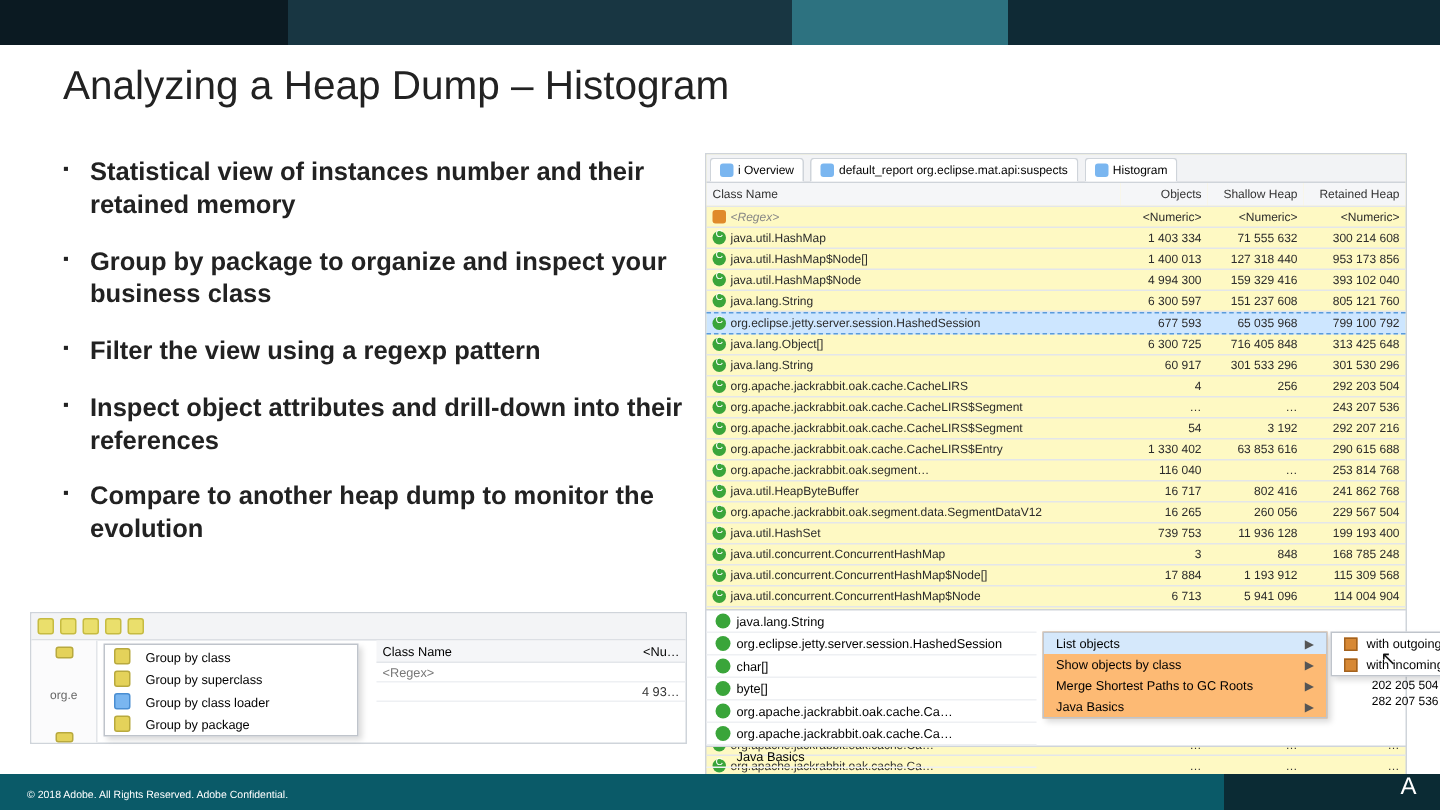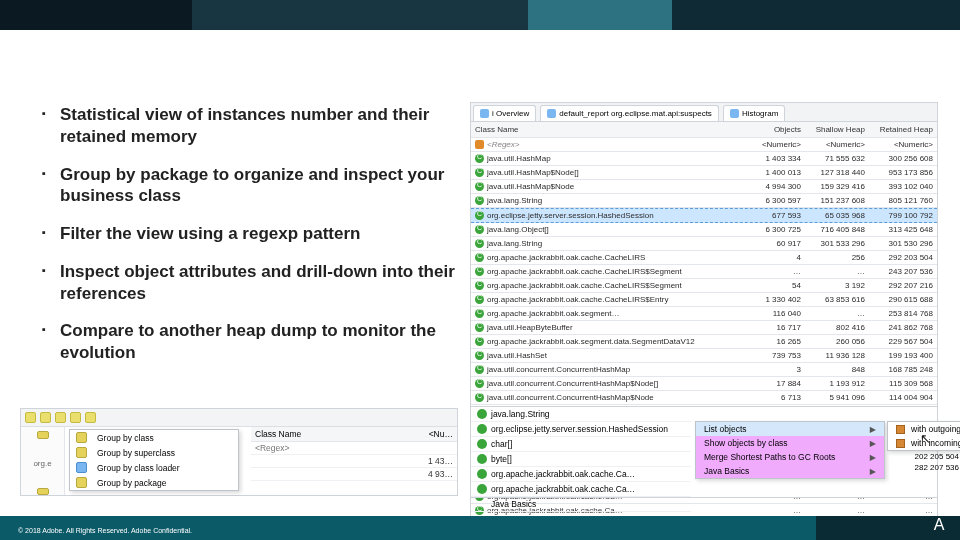--- a/index.html
+++ b/index.html
@@ -9,21 +9,21 @@
   .content-band { position: absolute; top: 30px; left: 0; right: 0; bottom: 24px; background: #fff; }
   .title { position: absolute; top: 42px; left: 42px; font-size: 27px; color: #222; font-weight: 400; }
   .bullets { position: absolute; top: 104px; left: 42px; width: 420px; font-size: 17px; color: #222; }
   .bullets li { list-style: none; position: relative; padding-left: 18px; margin-bottom: 16px; line-height: 1.28; font-weight: bold; }
   .bullets li::before { content: "▪"; position: absolute; left: 0; top: 2px; font-size: 11px; color: #222; }
   .footer { position: absolute; left: 0; right: 0; bottom: 0; height: 24px; background: linear-gradient(to right, #0a5a68 0 85%, #0b2b34 85% 100%); }
   .footer-text { position: absolute; left: 18px; bottom: 6px; font-size: 7px; color: #fff; }
   .adobe-logo { position: absolute; right: 12px; bottom: 6px; width: 18px; height: 18px; color: #fff; font-size: 16px; text-align: center; }
 
   
-  .panel-histogram { position: absolute; top: 102px; left: 470px; width: 468px; background: #ffffff; border: 1px solid #cfd4da; font-size: 8px; }
+  .panel-histogram { position: absolute; top: 102px; left: 470px; width: 468px; background: #fef9c3; border: 1px solid #cfd4da; font-size: 8px; }
   .tabs { display: flex; border-bottom: 1px solid #cfd4da; background: #f2f3f5; }
   .tabs .tab { padding: 3px 6px; margin: 2px 2px 0; background: #fff; border: 1px solid #cfd4da; border-bottom: none; border-radius: 3px 3px 0 0; display: flex; align-items: center; gap: 3px; }
   .tabs .tab .ic { width: 9px; height: 9px; border-radius: 2px; background: #7ab6f0; display:inline-block; }
   .hist-head, .hist-row { display: grid; grid-template-columns: 1fr 58px 64px 68px; border-bottom: 1px solid #e3e6ea; }
   .hist-head div { padding: 3px 4px; background: #f5f6f8; color: #333; font-weight: 400; text-align: right; }
   .hist-head div:first-child { text-align: left; }
   .hist-row div { padding: 2px 4px; color: #2b2b2b; text-align: right; white-space: nowrap; overflow: hidden; text-overflow: ellipsis; }
   .hist-row div:first-child { text-align: left; display: flex; align-items: center; gap: 3px; }
   .hist-row.sel { background: #cde6ff; border-top: 1px dashed #5a9bdc; border-bottom: 1px dashed #5a9bdc; }
   .ic-c { width: 9px; height: 9px; background: #3aa53a; border-radius: 50%; display: inline-block; position: relative; }
@@ -50,38 +50,39 @@
   .gb-row { display:grid; grid-template-columns:1fr 48px; border-bottom:1px solid #eef0f3; }
   .gb-row div { padding:1px 4px; text-align:right; color:#333; }
   .gb-row div:first-child { text-align:left; color:#777; }
 
   
   .panel-ctx { position: absolute; left: 470px; top: 406px; width: 468px; height: 92px; background:#fff; border:1px solid #cfd4da; font-size:8.5px; }
   .ctx-left { position:absolute; top:0; left:0; width:220px; bottom:0; }
   .ctx-left .crow { display:flex; align-items:center; gap:4px; padding:2px 6px; border-bottom:1px solid #eef0f3; }
   .ctx-left .crow .ci { width:10px; height:10px; background:#3aa53a; border-radius:50%; }
   .ctx-left .crow.total .ci { background:transparent; }
-  .ctx-menu { position:absolute; top:14px; left:224px; width:190px; background:#f0abfc; border:1px solid #bfc4cb; box-shadow: 2px 2px 4px rgba(0,0,0,.15); }
+  .ctx-menu { position:absolute; top:14px; left:224px; width:190px; background:#fdba74; border:1px solid #bfc4cb; box-shadow: 2px 2px 4px rgba(0,0,0,.15); }
   .ctx-menu .mi { display:flex; align-items:center; justify-content:space-between; padding:2px 8px; }
   .ctx-menu .mi.sel { background:#d5e8fb; }
   .ctx-menu .mi .arrow { font-size:8px; color:#555; }
   .sub-menu { position:absolute; top:14px; left:416px; width:150px; background:#fff; border:1px solid #bfc4cb; box-shadow:2px 2px 4px rgba(0,0,0,.15); }
   .sub-menu .mi { display:flex; align-items:center; gap:6px; padding:2px 8px; }
   .sub-menu .mi .sq { width:9px; height:9px; background:#d78834; border:1px solid #a3621e; }
   .cursor { position:absolute; right:6px; top:24px; font-size:13px; color:#111; }
   .num-r { position:absolute; top:44px; left:416px; width:76px; }
   .num-r div { text-align:right; padding:1px 4px; font-size:8px; }
 </style>
 </head>
 <body>
 
 <div class="slide">
   <div class="top-band"></div>
   <div class="content-band"></div>
 
+  <h1 class="title">Analyzing a Heap Dump – Histogram</h1>
 
   <ul class="bullets">
     <li>Statistical view of instances number and their retained memory</li>
     <li>Group by package to organize and inspect your business class</li>
     <li>Filter the view using a regexp pattern</li>
     <li>Inspect object attributes and drill-down into their references</li>
     <li>Compare to another heap dump to monitor the evolution</li>
   </ul>
 
   <div class="panel-histogram">
@@ -115,21 +116,21 @@
       <div>&lt;Numeric&gt;</div>
     </div>
     <div id="hist-rows">
         <div class="hist-row">
           <div>
             <span class="ic-c"></span>
             <span>java.util.HashMap</span>
           </div>
           <div>1 403 334</div>
           <div>71 555 632</div>
-          <div>300 256 608</div>
+          <div>300 214 608</div>
         </div>
         <div class="hist-row">
           <div>
             <span class="ic-c"></span>
             <span>java.util.HashMap$Node[]</span>
           </div>
           <div>1 400 013</div>
           <div>127 318 440</div>
           <div>953 173 856</div>
         </div>
@@ -398,24 +399,20 @@
       <div class="gb-head">
         <div>Class Name</div>
         <div>&lt;Nu…</div>
       </div>
       <div class="gb-row">
           <div>&lt;Regex&gt;</div>
           <div></div>
         </div>
       <div class="gb-row">
           <div></div>
-          <div>1 43…</div>
-        </div>
-      <div class="gb-row">
-          <div></div>
           <div>4 93…</div>
         </div>
     </div>
   </div>
 
   <div class="panel-ctx">
     <div class="ctx-left">
       <div class="crow">
           <span class="ci"></span>
           <span>java.lang.String</span>

